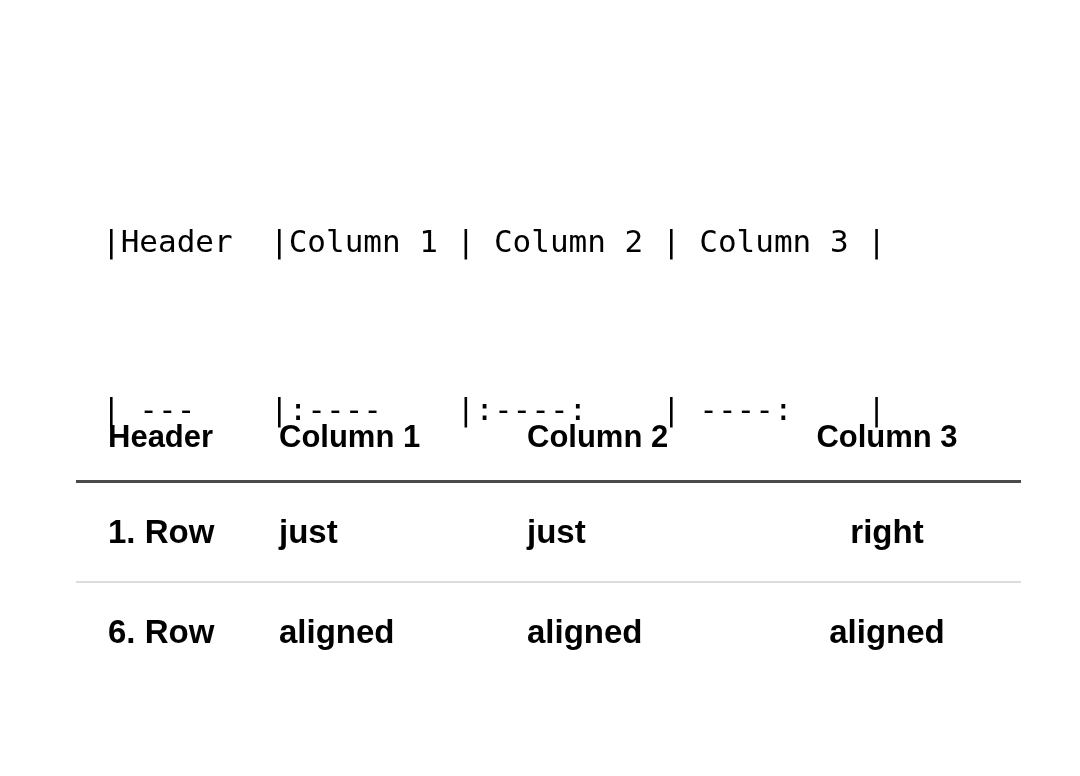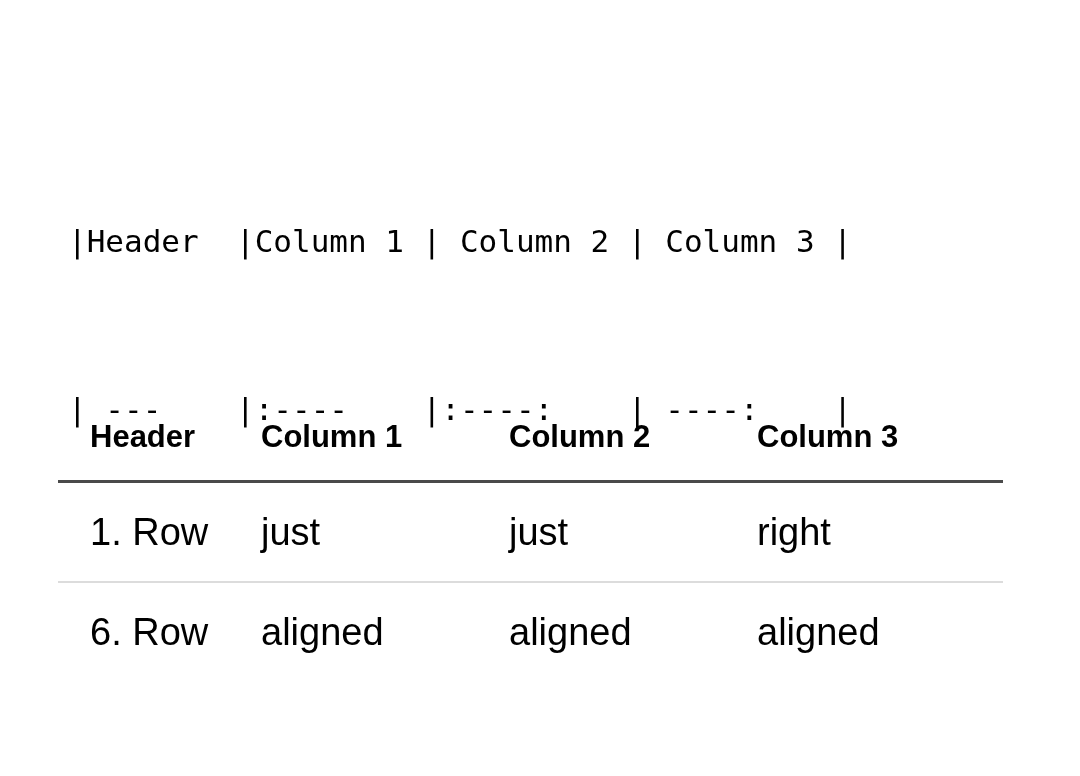--- a/index.html
+++ b/index.html
@@ -14,20 +14,21 @@
     font-family: "Liberation Sans", sans-serif;
     color: #000000;
     -webkit-font-smoothing: antialiased;
   }
 
   #page {
     position: relative;
     width: 960px;
     height: 776px;
     background: #ffffff;
+    margin-left: 34px;
   }
 
   
   .code-block {
     position: absolute;
     left: 68px;
     top: 101px;
     width: 940px;
     font-family: "DejaVu Sans Mono", "Liberation Mono", monospace;
     font-size: 31px;
@@ -39,21 +40,21 @@
   }
   .code-line {
     white-space: pre;
     display: block;
     height: 56px;
   }
 
   
   .rendered-table-wrap {
     position: absolute;
-    left: 58px;
+    left: 42px;
     top: 398px;
     width: 945px;
   }
   table.md-table {
     width: 945px;
     border-collapse: collapse;
     table-layout: fixed;
     font-size: 30px;
   }
   table.md-table th,
@@ -63,39 +64,39 @@
   }
   table.md-table thead th {
     font-weight: 700;
     font-size: 31px;
     color: #000000;
     height: 78px;
     padding-bottom: 4px;
     border-bottom: 3px solid #4a4a4a;
   }
   table.md-table tbody td {
-    font-weight: 400;
-    font-size: 38px;
+    font-weight: 700;
+    font-size: 33px;
     color: #000000;
     height: 98px;
     border-bottom: 2px solid #dcdcdc;
   }
   table.md-table tbody tr:last-child td {
     border-bottom: none;
   }
 
   
   col.c0 { width: 203px; }
   col.c1 { width: 248px; }
   col.c2 { width: 248px; }
   col.c3 { width: 246px; }
 
   .a-left   { text-align: left;   }
   .a-center { text-align: left; }
-  .a-right  { text-align: left;  }
+  .a-right  { text-align: center;  }
 
   .pad-l { padding-left: 32px !important; }
   .pad-r { padding-right: 22px !important; }
 </style>
 </head>
 <body>
 
 <div id="page">
 
   <div class="code-block">

